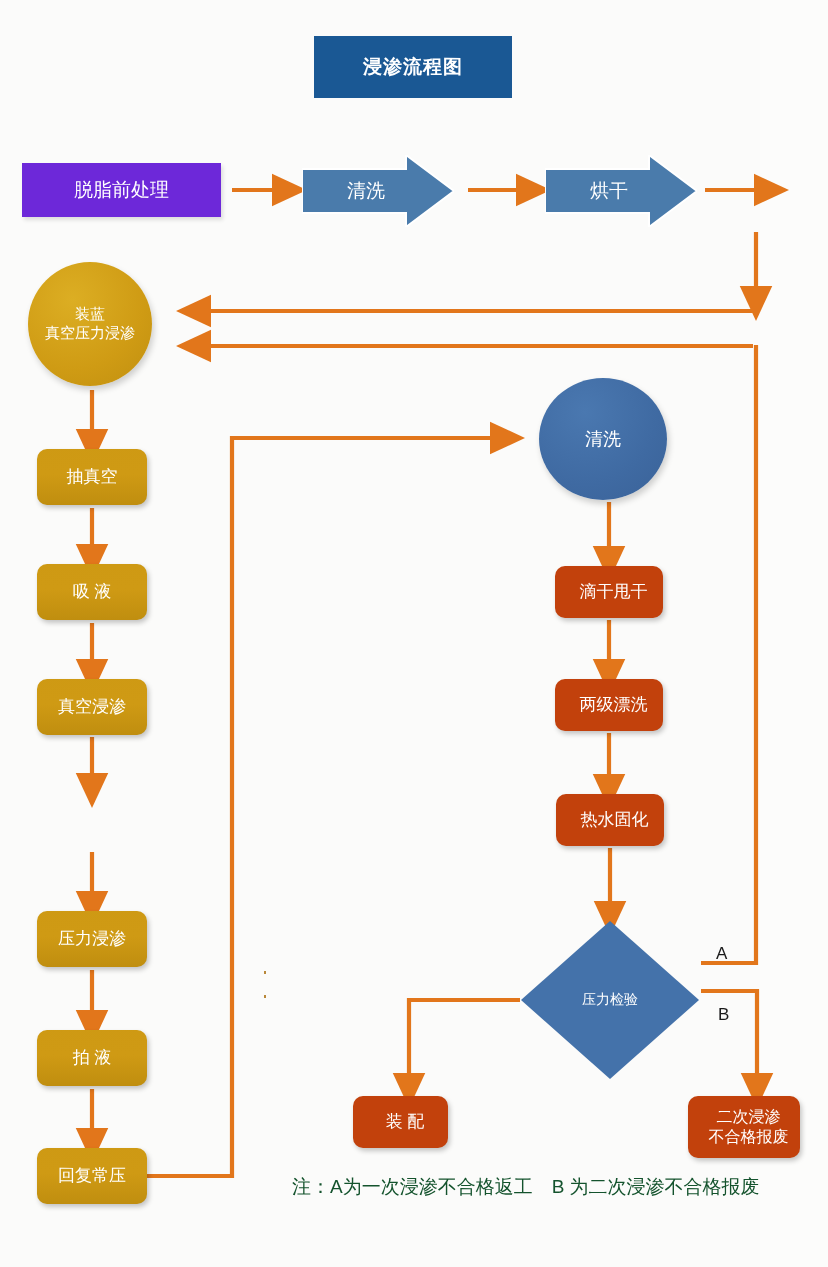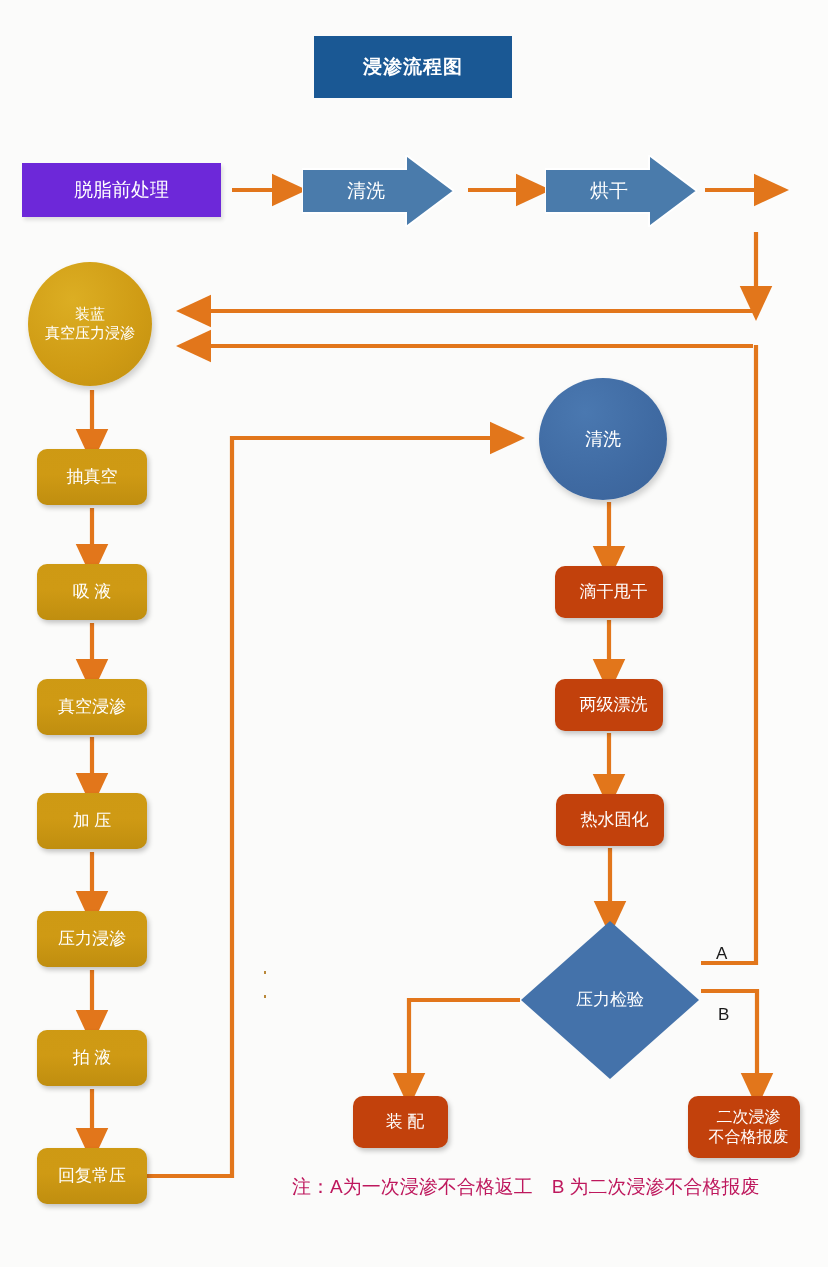--- a/index.html
+++ b/index.html
@@ -90,35 +90,35 @@
   .b-zhuangpei{left:353px;top:1096px;width:95px;height:52px;}
   .b-erci{left:688px;top:1096px;width:112px;height:62px;font-size:16px;flex-direction:column;}
   .b-erci span{display:block;}
 
   
   .diamond{
     left:521px;top:921px;width:178px;height:158px;
   }
   .diamond .dmd-shape{position:absolute;inset:0;}
   .diamond .dmd-label{position:relative;z-index:2;width:100%;text-align:center;
-    color:#fff;font-size:17px;}
+    color:#fff;font-size:14px;}
 
   
   svg.wires{position:absolute;left:0;top:0;width:828px;height:1267px;overflow:visible;}
 
   
   .branch-label{position:absolute;color:#1a1a1a;font-size:17px;
     font-family:"Liberation Sans","DejaVu Sans",sans-serif;}
   .lab-a{left:716px;top:944px;}
   .lab-b{left:718px;top:1005px;}
 
   
   .note{
     position:absolute;left:292px;top:1174px;width:480px;
-    font-size:19px;color:#be185d;white-space:nowrap;
+    font-size:19px;color:#14532d;white-space:nowrap;
     font-family:"Liberation Sans","DejaVu Sans",sans-serif;
   }
 
   
   .dot{position:absolute;width:2px;height:3px;background:#b9883a;}
   .dot1{left:264px;top:971px;}
   .dot2{left:264px;top:995px;}
 </style>
 </head>
 <body>
@@ -189,21 +189,20 @@
   </div>
 
   <div class="node circle-amber">
     <span>装蓝</span>
     <span>真空压力浸渗</span>
   </div>
 
   <div class="node amber-box b-chouzhenkong">抽真空</div>
   <div class="node amber-box b-xiye">吸  液</div>
   <div class="node amber-box b-zhenkongjinshen">真空浸渗</div>
-  <div class="node amber-box b-jiaya">加  压</div>
   <div class="node amber-box b-yalijinshen">压力浸渗</div>
   <div class="node amber-box b-paiye">拍  液</div>
   <div class="node amber-box b-huifu">回复常压</div>
 
   <div class="node circle-blue">清洗</div>
 
   <div class="node blue-box b-digan">滴干甩干</div>
   <div class="node blue-box b-liangji">两级漂洗</div>
   <div class="node blue-box b-reshui">热水固化</div>
 

